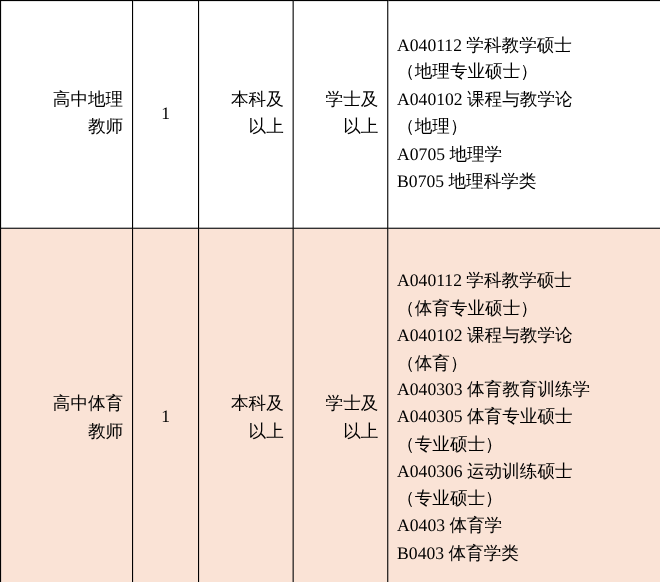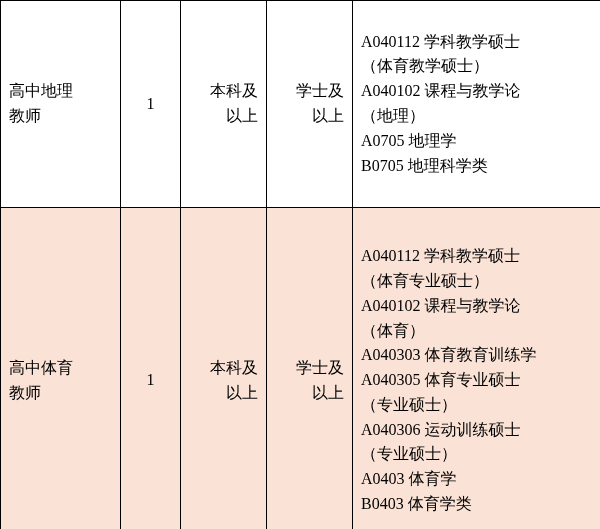--- a/index.html
+++ b/index.html
@@ -33,21 +33,21 @@
     line-height: 1.55;
     font-family: Liberation Serif, serif;
   }
   
   col.c-post  { width: 120px; }
   col.c-num   { width: 60px;  }
   col.c-edu   { width: 86px;  }
   col.c-deg   { width: 86px;  }
   col.c-major { width: 248px; }
   .post-cell {
-    text-align: left;
+    text-align: right;
     line-height: 1.7;
   }
   .num-cell {
     text-align: center;
     font-family: "Liberation Serif", "DejaVu Serif", serif;
   }
   .edu-cell, .deg-cell {
     text-align: right;
     line-height: 1.7;
   }
@@ -91,21 +91,21 @@
         <td class="edu-cell">
           <div>本科及</div>
           <div>以上</div>
         </td>
         <td class="deg-cell">
           <div>学士及</div>
           <div>以上</div>
         </td>
         <td class="major-cell">
           <div class="line">A040112  学科教学硕士</div>
-          <div class="line">（体育教学硕士）</div>
+          <div class="line">（地理专业硕士）</div>
           <div class="line">A040102  课程与教学论</div>
           <div class="line">（地理）</div>
           <div class="line">A0705  地理学</div>
           <div class="line">B0705  地理科学类</div>
         </td>
       </tr>
       <tr class="row-shaded row-pe">
         <td class="post-cell">
           <div>高中体育</div>
           <div>教师</div>

